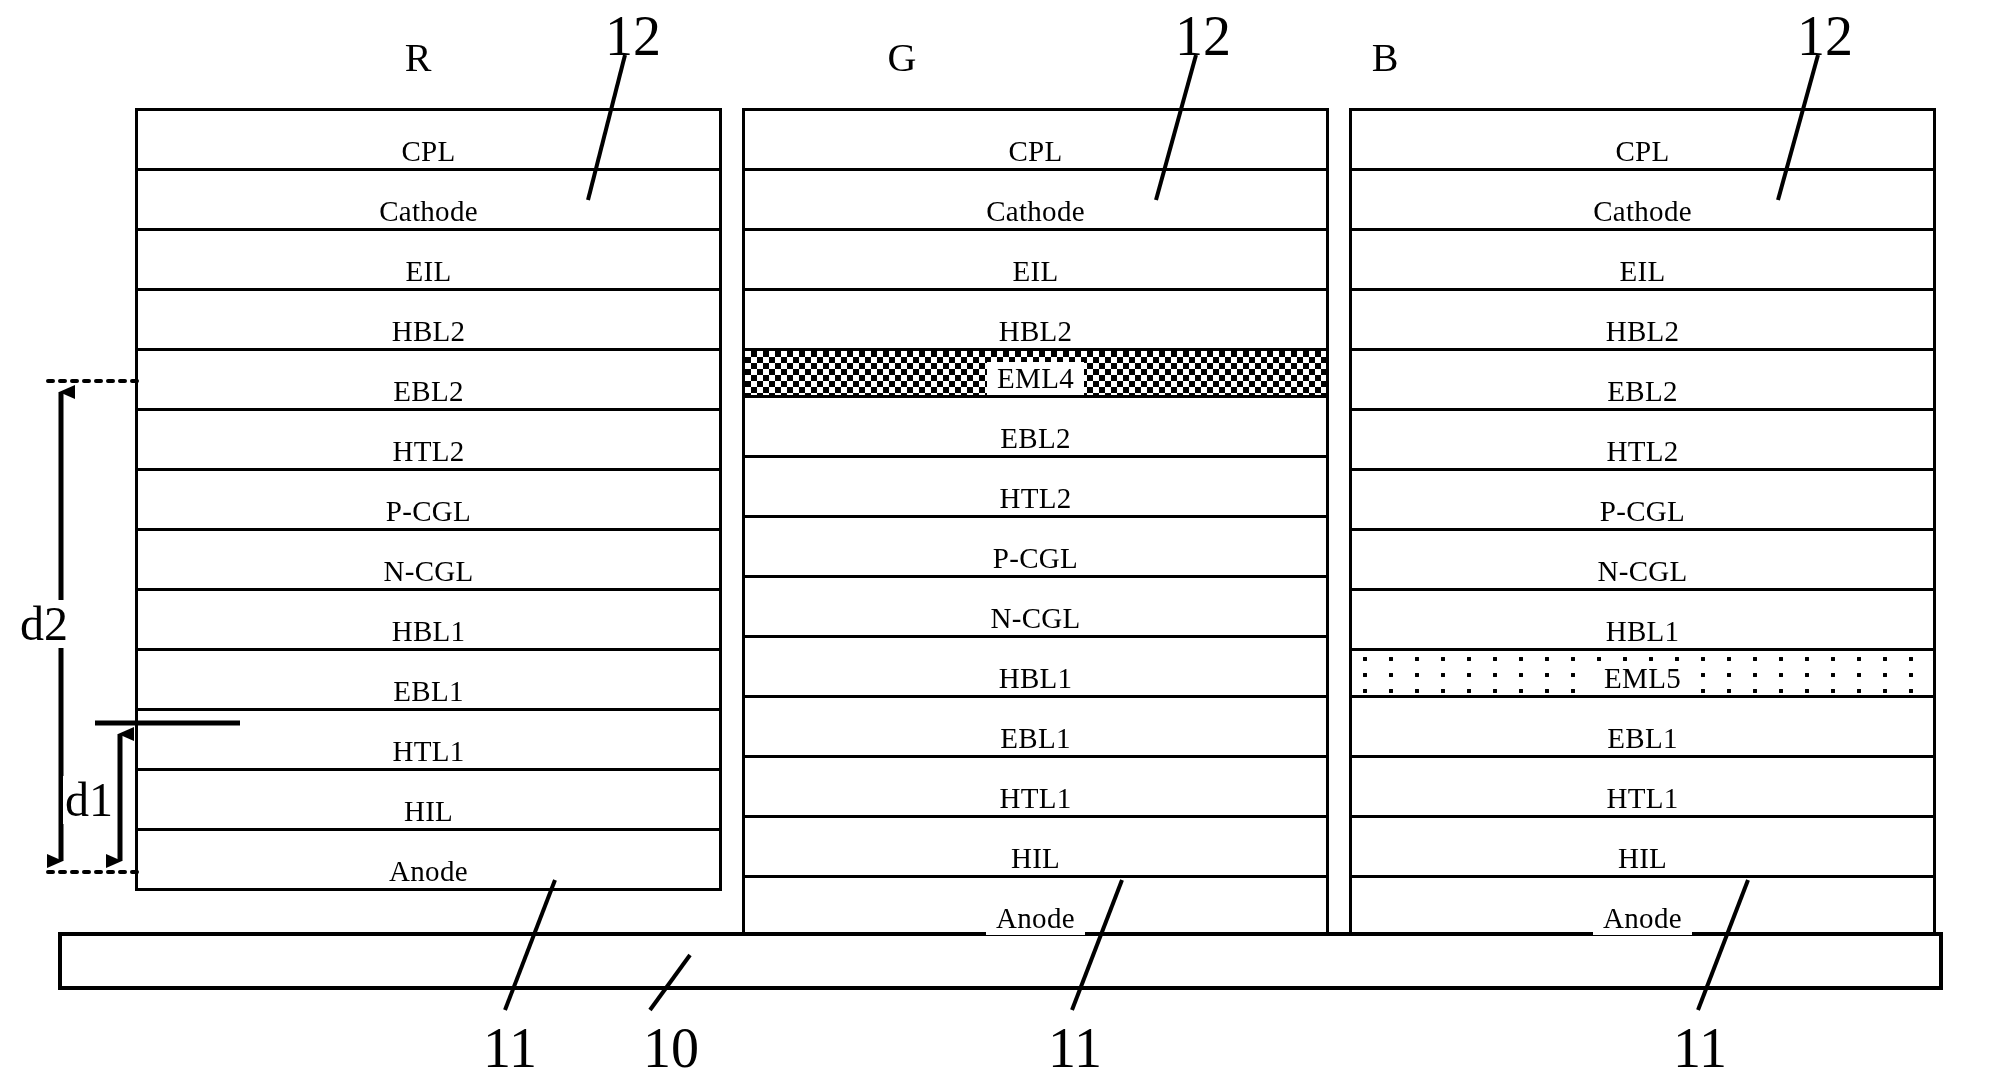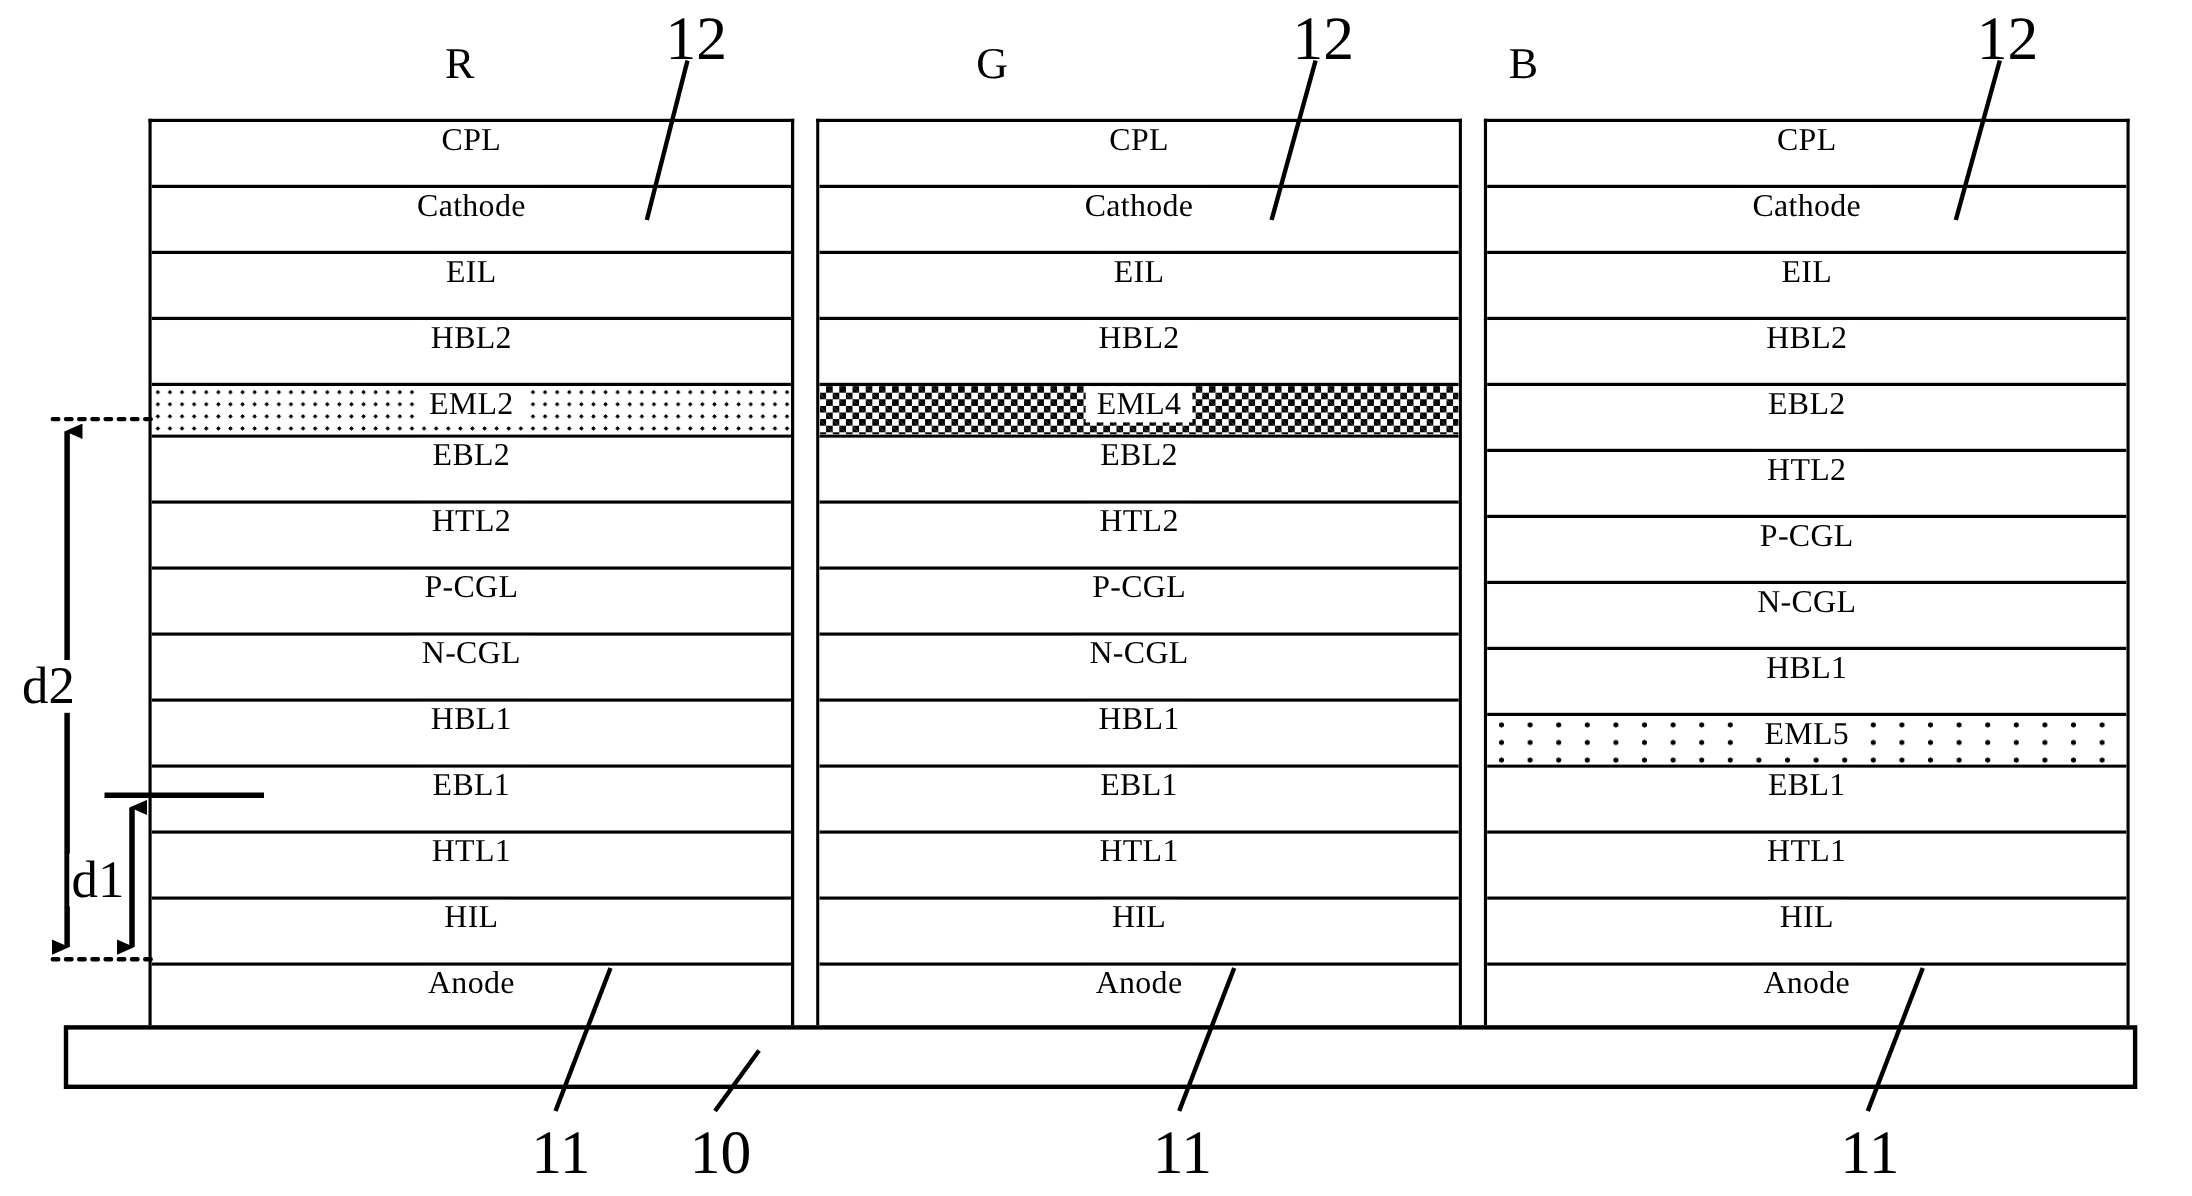--- a/index.html
+++ b/index.html
@@ -28,21 +28,21 @@
     border-bottom: 0;
     background: #fff;
   }
 
   .layer {
     position: relative;
     box-sizing: border-box;
     border-bottom: 3px solid #000;
     height: 60px;
     display: flex;
-    align-items: flex-start;
+    align-items: flex-end;
     justify-content: center;
     background: #fff;
     overflow: hidden;
   }
   .layer:last-child {
     border-bottom: 3px solid #000;
   }
 
   .layer-label {
     position: relative;
@@ -152,24 +152,20 @@
       </div>
     <div class="layer">
       <span class="layer-label">Cathode</span>
       </div>
     <div class="layer">
       <span class="layer-label">EIL</span>
       </div>
     <div class="layer">
       <span class="layer-label">HBL2</span>
       </div>
-    <div class="layer eml">
-      <span class="hatch pat-dot-medium"></span>
-      <span class="layer-label">EML2</span>
-      </div>
     <div class="layer">
       <span class="layer-label">EBL2</span>
       </div>
     <div class="layer">
       <span class="layer-label">HTL2</span>
       </div>
     <div class="layer">
       <span class="layer-label">P-CGL</span>
       </div>
     <div class="layer">
@@ -287,21 +283,21 @@
   <div id="substrate" style="left:58px; top:932px; width:1885px; height:58px;"></div>
 
   <div class="dim-label" style="left:18px; top:600px;">d2</div>
   <div class="dim-label" style="left:63px; top:776px;">d1</div>
 
   <div class="ref-num" style="left:598px; top:8px;">12</div>
   <div class="ref-num" style="left:1168px; top:8px;">12</div>
   <div class="ref-num" style="left:1790px; top:8px;">12</div>
 
   <div class="ref-num" style="left:475px; top:1020px;">11</div>
-  <div class="ref-num" style="left:620px; top:1020px;">10</div>
+  <div class="ref-num" style="left:636px; top:1020px;">10</div>
   <div class="ref-num" style="left:1040px; top:1020px;">11</div>
   <div class="ref-num" style="left:1665px; top:1020px;">11</div>
 
   <svg class="overlay" viewBox="0 0 1993 1087">
     <defs>
       <marker id="arrowUp" markerWidth="14" markerHeight="16" refX="7" refY="2" orient="auto-start-reverse" markerUnits="userSpaceOnUse">
         <path d="M7,0 L0,16 L14,16 Z" fill="#000"></path>
       </marker>
       <marker id="arrowDn" markerWidth="14" markerHeight="16" refX="7" refY="2" orient="auto-start-reverse" markerUnits="userSpaceOnUse">
         <path d="M7,0 L0,16 L14,16 Z" fill="#000"></path>

